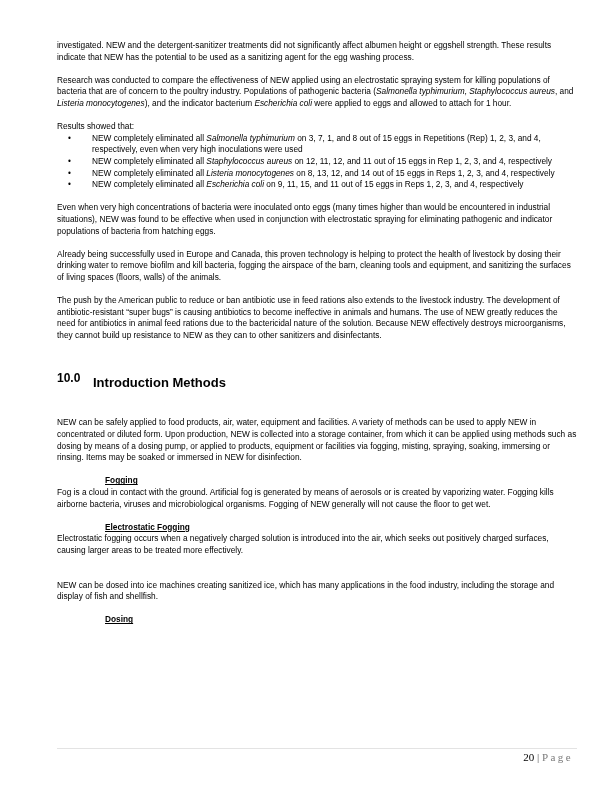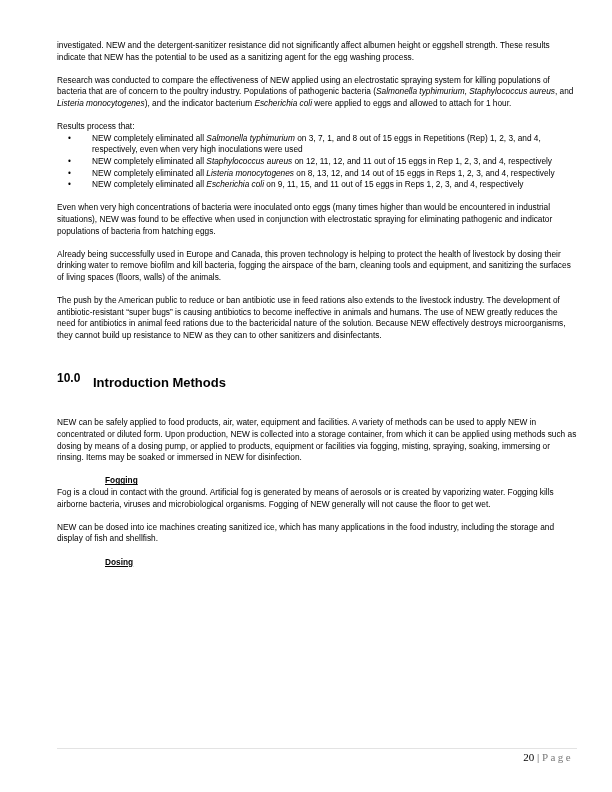--- a/index.html
+++ b/index.html
@@ -18,25 +18,25 @@
     i { font-style: italic; }
     .footer-line { position: absolute; left: 57px; top: 748px; width: 520px; height: 1px; background: #e3e3e3; }
     .footer { position: absolute; right: 39px; top: 751px; font-family: "Liberation Serif", serif; font-size: 11px; color: #000; }
     .footer .sep { color: #555; }
     .footer .pg { color: #7a7a7a; letter-spacing: 2.4px; }
   </style>
 </head>
 <body>
 
 <div class="page">
-  <p>investigated. NEW and the detergent-sanitizer resistance did not significantly affect albumen height or eggshell strength. These results indicate that NEW has the potential to be used as a sanitizing agent for the egg washing process.</p>
+  <p>investigated. NEW and the detergent-sanitizer treatments did not significantly affect albumen height or eggshell strength. These results indicate that NEW has the potential to be used as a sanitizing agent for the egg washing process.</p>
 
   <p><span>Research was conducted to compare the effectiveness of NEW applied using an electrostatic spraying system for killing populations of bacteria that are of concern to the poultry industry. Populations of pathogenic bacteria (</span><i>Salmonella typhimurium</i><span>, </span><i>Staphylococcus aureus</i><span>, and </span><i>Listeria monocytogenes</i><span>), and the indicator bacterium </span><i>Escherichia coli</i><span> were applied to eggs and allowed to attach for 1 hour.</span></p>
 
-  <div>Results process that:</div>
+  <div>Results showed that:</div>
   <ul class="bullets" style="margin-bottom:11.6px;">
     <li><span class="dot">•</span><span>NEW completely eliminated all </span><i>Salmonella typhimurium</i><span> on 3, 7, 1, and 8 out of 15 eggs in Repetitions (Rep) 1, 2, 3, and 4, respectively, even when very high inoculations were used</span></li>
     <li><span class="dot">•</span><span>NEW completely eliminated all </span><i>Staphylococcus aureus</i><span> on 12, 11, 12, and 11 out of 15 eggs in Rep 1, 2, 3, and 4, respectively</span></li>
     <li><span class="dot">•</span><span>NEW completely eliminated all </span><i>Listeria monocytogenes</i><span> on 8, 13, 12, and 14 out of 15 eggs in Reps 1, 2, 3, and 4, respectively</span></li>
     <li><span class="dot">•</span><span>NEW completely eliminated all </span><i>Escherichia coli</i><span> on 9, 11, 15, and 11 out of 15 eggs in Reps 1, 2, 3, and 4, respectively</span></li>
   </ul>
 
   <p>Even when very high concentrations of bacteria were inoculated onto eggs (many times higher than would be encountered in industrial situations), NEW was found to be effective when used in conjunction with electrostatic spraying for eliminating pathogenic and indicator populations of bacteria from hatching eggs.</p>
   <p>Already being successfully used in Europe and Canada, this proven technology is helping to protect the health of livestock by dosing their drinking water to remove biofilm and kill bacteria, fogging the airspace of the barn, cleaning tools and equipment, and sanitizing the surfaces of living spaces (floors, walls) of the animals.</p>
   <p>The push by the American public to reduce or ban antibiotic use in feed rations also extends to the livestock industry. The development of antibiotic-resistant “super bugs” is causing antibiotics to become ineffective in animals and humans. The use of NEW greatly reduces the need for antibiotics in animal feed rations due to the bactericidal nature of the solution. Because NEW effectively destroys microorganisms, they cannot build up resistance to NEW as they can to other sanitizers and disinfectants.</p>
@@ -46,20 +46,24 @@
     <span class="title">Introduction Methods</span>
   </div>
 
   <p>NEW can be safely applied to food products, air, water, equipment and facilities. A variety of methods can be used to apply NEW in concentrated or diluted form. Upon production, NEW is collected into a storage container, from which it can be applied using methods such as dosing by means of a dosing pump, or applied to products, equipment or facilities via fogging, misting, spraying, soaking, immersing or rinsing. Items may be soaked or immersed in NEW for disinfection.</p>
 
   <div style="margin-bottom:11.6px;">
     <span class="sub">Fogging</span>
     <span>Fog is a cloud in contact with the ground. Artificial fog is generated by means of aerosols or is created by vaporizing water. Fogging kills airborne bacteria, viruses and microbiological organisms. Fogging of NEW generally will not cause the floor to get wet.</span>
   </div>
 
+  <div style="margin-bottom:23px;">
+    <span class="sub">Electrostatic Fogging</span>
+    <span>Electrostatic fogging occurs when a negatively charged solution is introduced into the air, which seeks out positively charged surfaces, causing larger areas to be treated more effectively.</span>
+  </div>
 
   <div style="margin-bottom:11.6px;">
     <span>NEW can be dosed into ice machines creating sanitized ice, which has many applications in the food industry, including the storage and display of fish and shellfish.</span>
   </div>
 
   <div>
     <span class="sub">Dosing</span>
   </div>
 </div>
 

